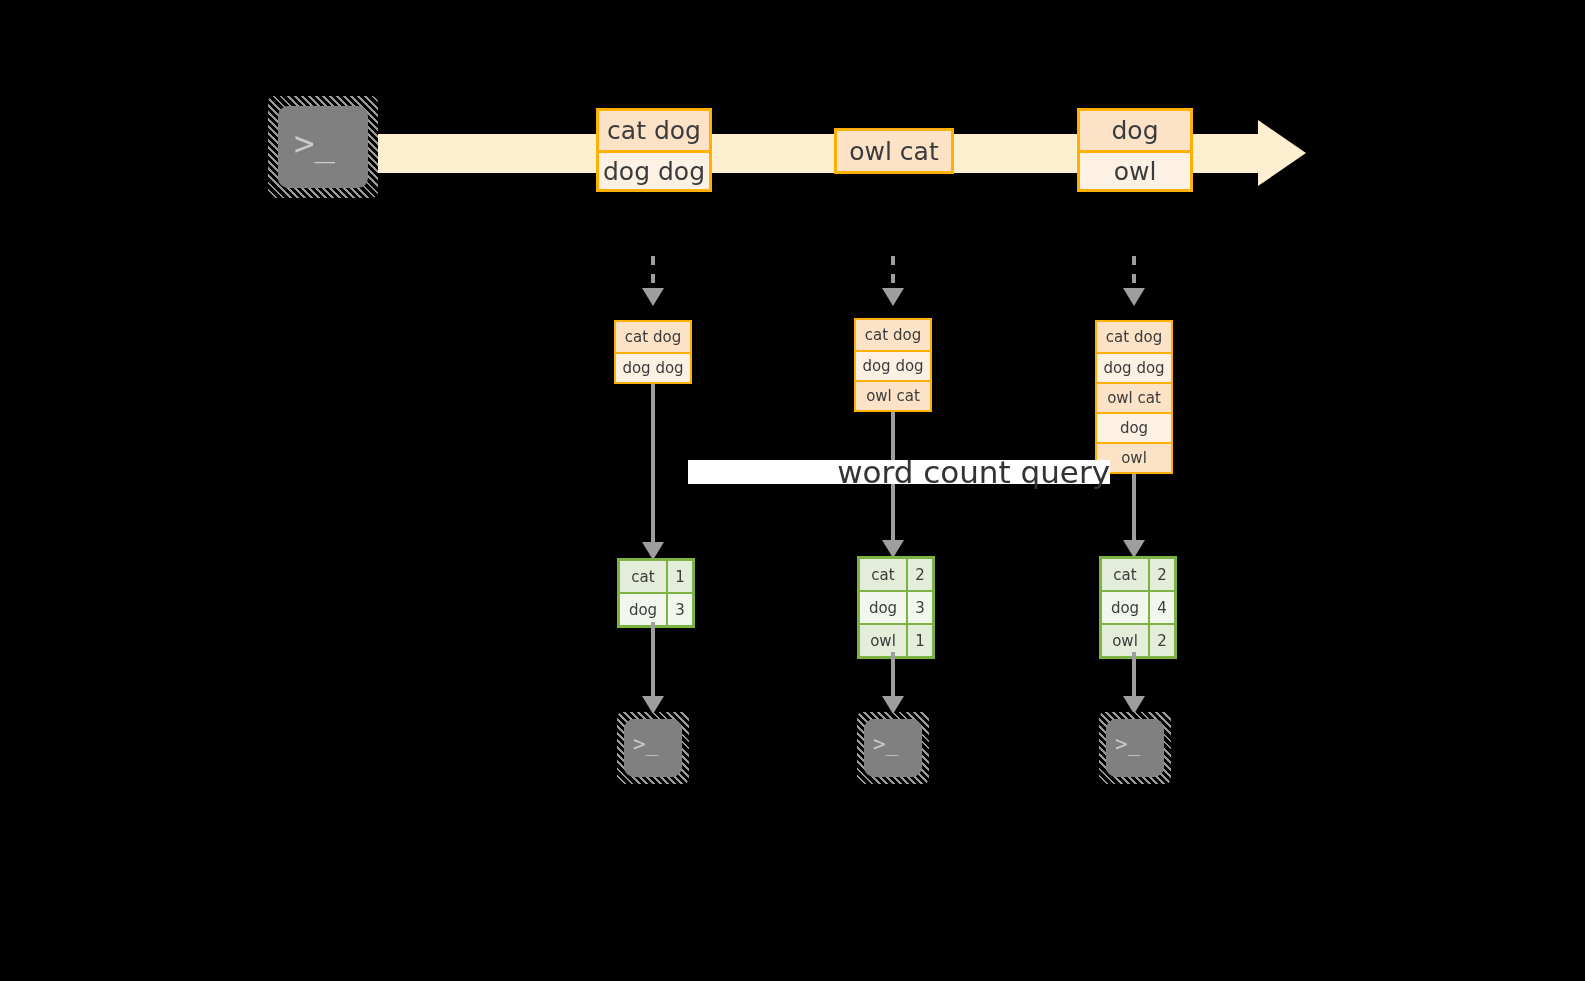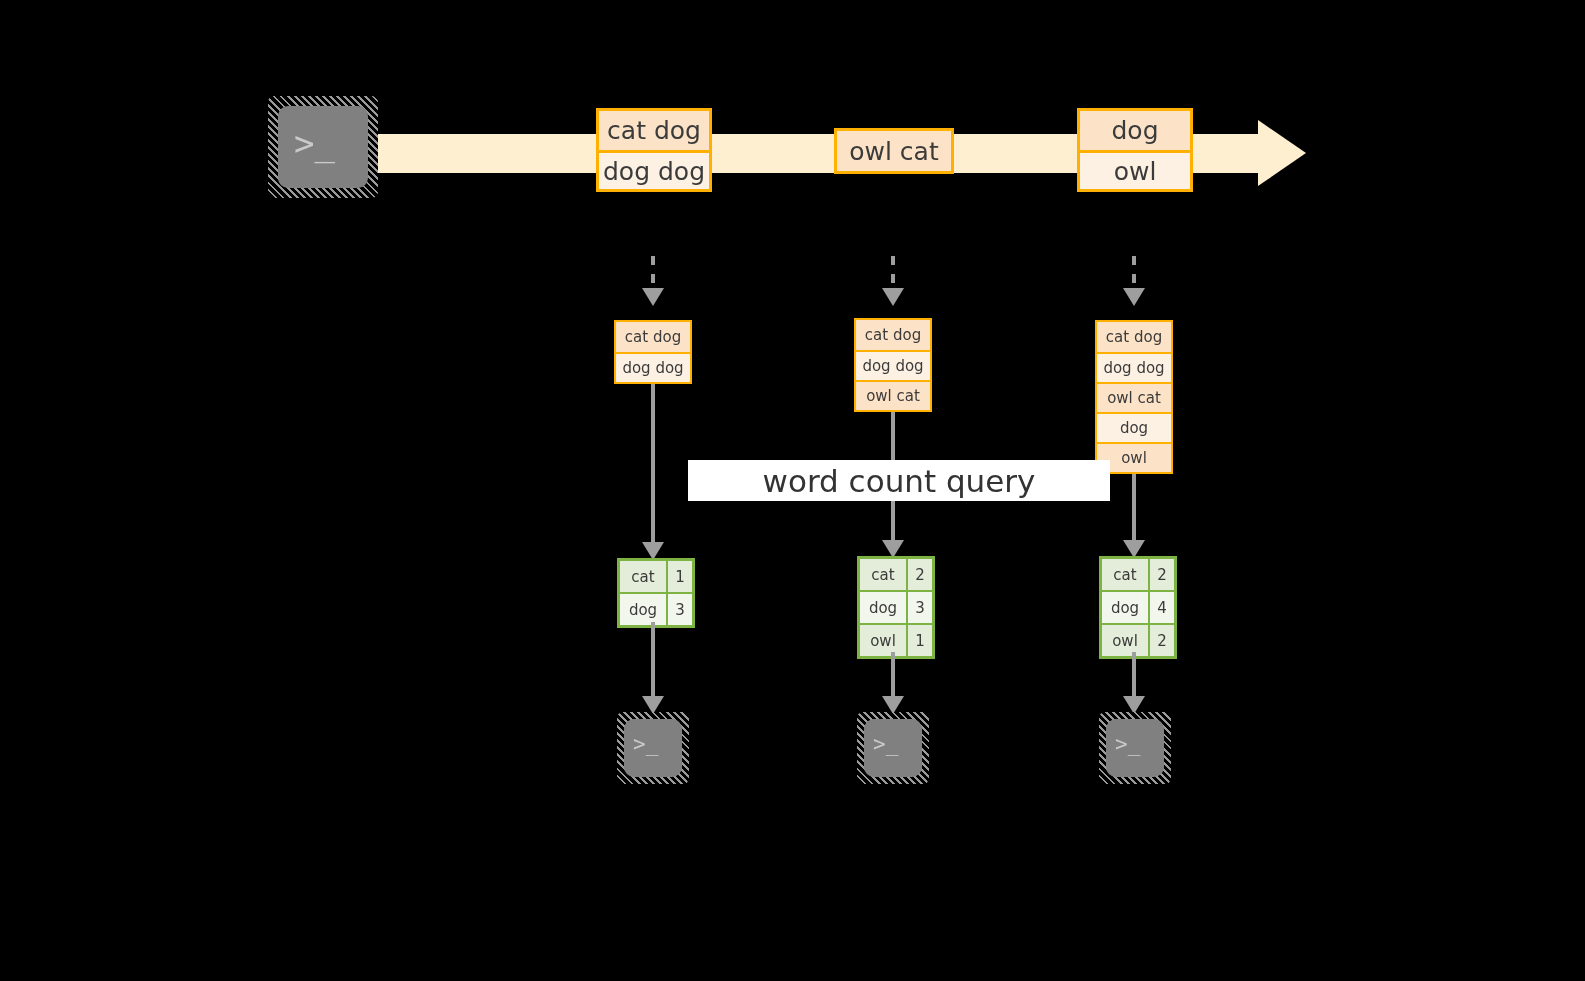--- a/index.html
+++ b/index.html
@@ -272,17 +272,17 @@
 
   <div class="vline" style="left:1132px; top:652px; height:52px;"></div>
   <div class="vhead" style="left:1123px; top:696px;"></div>
 
   <div class="term" style="left:1099px; top:712px; width:72px; height:72px;">
     <div class="hatch"></div>
     <div class="body" style="left:7px; top:7px; width:58px; height:58px;"></div>
     <div class="glyph" style="left:16px; top:22px; font-size:21px;">&gt;_</div>
   </div>
 
-  <div class="banner" style="left:688px; top:460px; width:422px; height:41px;">
+  <div class="banner" style="left:688px; top:460px; width:422px; height:24px;justify-content:flex-end;">
     <span>word count query</span>
   </div>
 
 </div>
 
 </body></html>

